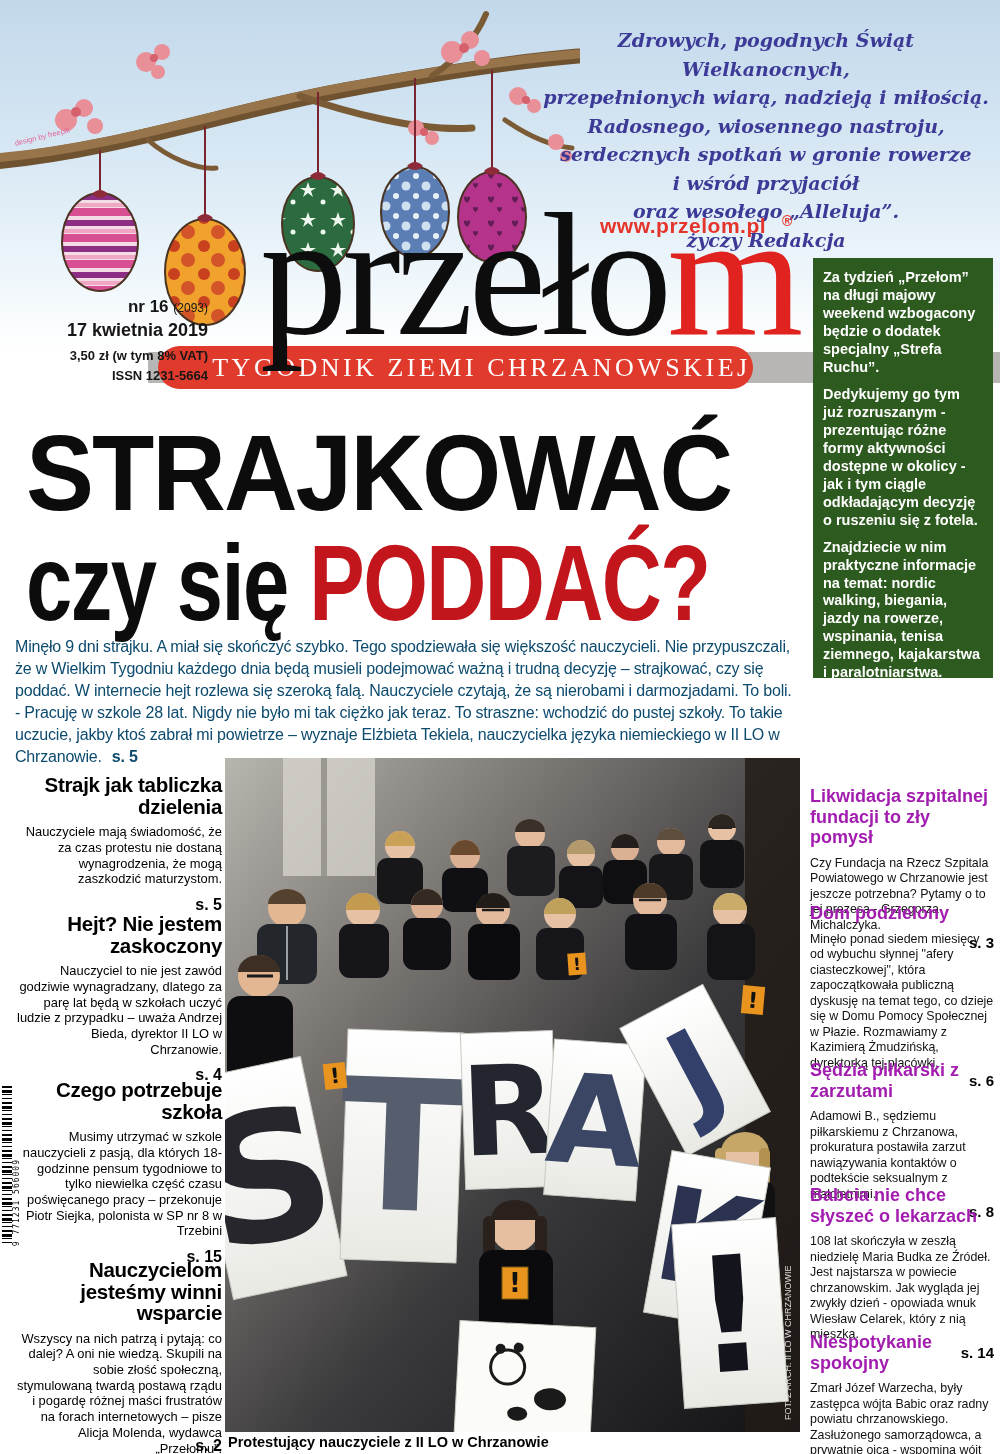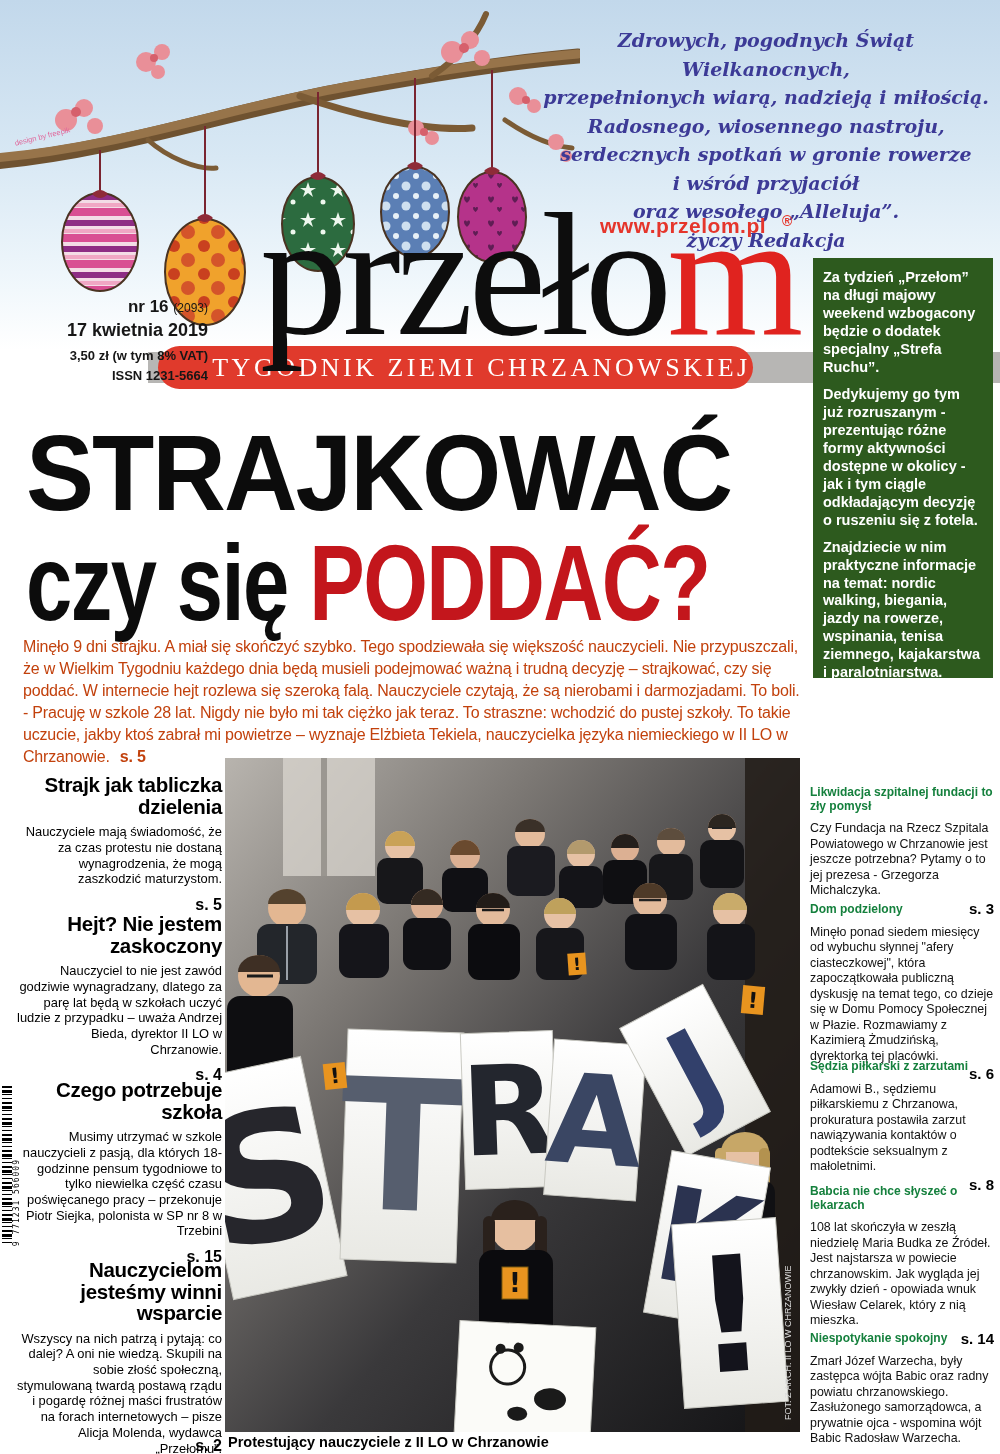--- a/index.html
+++ b/index.html
@@ -36,34 +36,34 @@
          padding:11px 10px;font-size:14.5px;line-height:1.24;z-index:2;}
   .promo p{margin:0 0 9px 0;}
   
   .headline{position:absolute;left:26px;top:418px;z-index:2;}
   .hl{position:absolute;left:0;white-space:nowrap;font-weight:bold;color:#0c0c0c;
       font-size:104px;letter-spacing:-2px;line-height:1;transform-origin:0 0;}
   .hl1{top:0;transform:scale(0.98,1.04);}
   .hl2{top:110px;transform:scale(0.80,1.04);}
   .hl .red{color:var(--red-headline,#c3161c);}
   
-  .lead{position:absolute;left:23px;top:636px;width:778px;font-size:16px;line-height:1.38;
-        color:#c2410c;letter-spacing:-0.2px;z-index:2;}
+  .lead{position:absolute;left:15px;top:636px;width:778px;font-size:16px;line-height:1.38;
+        color:#0c4a6e;letter-spacing:-0.2px;z-index:2;}
   .lead p{margin:0;}
   .lead .pg{font-weight:bold;margin-left:10px;}
   
   .lart{position:absolute;left:16px;width:206px;text-align:right;color:#000;z-index:2;}
   .lart h3{margin:16px 0 7px 0;font-size:20.5px;line-height:1.05;letter-spacing:-0.3px;}
   .lart p{margin:0;font-size:12.9px;line-height:1.22;}
   .lart .pg{font-size:16px;font-weight:bold;margin-top:9px;}
   .lart4{height:206px;}
   .lart4 .pg{position:absolute;right:0;bottom:-6px;}
   
   .rart{position:absolute;left:810px;width:184px;color:#111;z-index:2;}
-  .rart h3{margin:0 0 8px 0;font-size:12px;line-height:1.14;color:#15803d;}
+  .rart h3{margin:0 0 8px 0;font-size:18px;line-height:1.14;color:#a21caf;}
   .rart p{margin:0;font-size:12.4px;line-height:1.25;}
   .rart .pg{text-align:right;font-weight:bold;font-size:15px;margin-top:1px;color:#000;}
   
   .photo-wrap{position:absolute;left:225px;top:758px;width:575px;height:674px;z-index:2;}
   .photo-caption{position:absolute;left:228px;top:1434px;font-weight:bold;font-size:14.5px;color:#000;z-index:3;}
   
   .barcode{position:absolute;left:2px;top:1086px;width:22px;height:160px;z-index:2;}
   .barcode .bars{position:absolute;left:0;top:0;width:10px;height:100%;
      background:repeating-linear-gradient(180deg,#000 0 2px,#fff 2px 4px,#000 4px 7px,#fff 7px 8px,
         #000 8px 9px,#fff 9px 12px,#000 12px 13px,#fff 13px 16px);}

